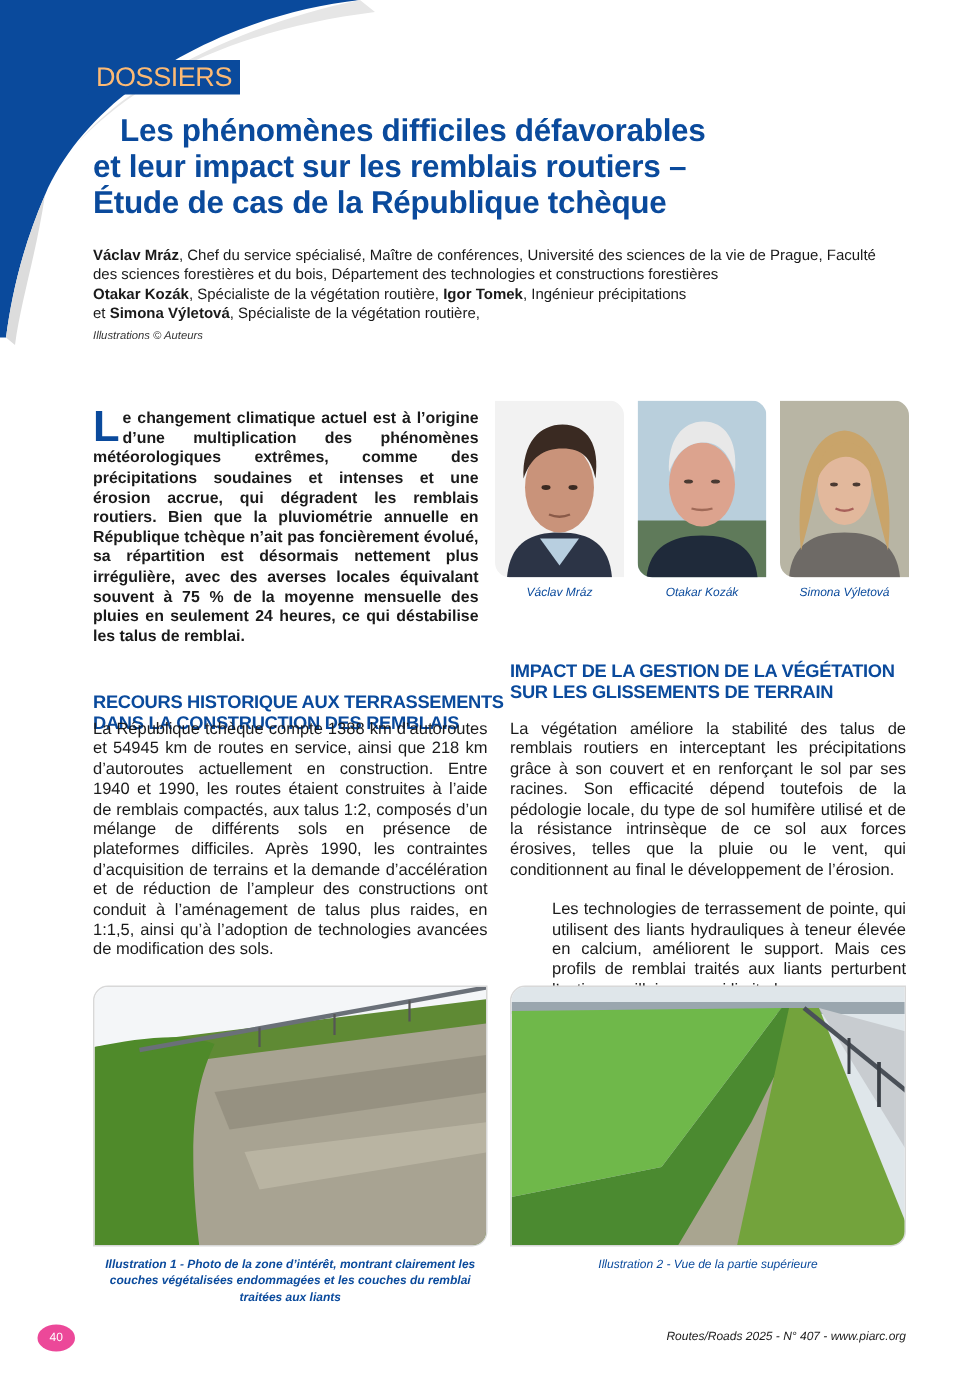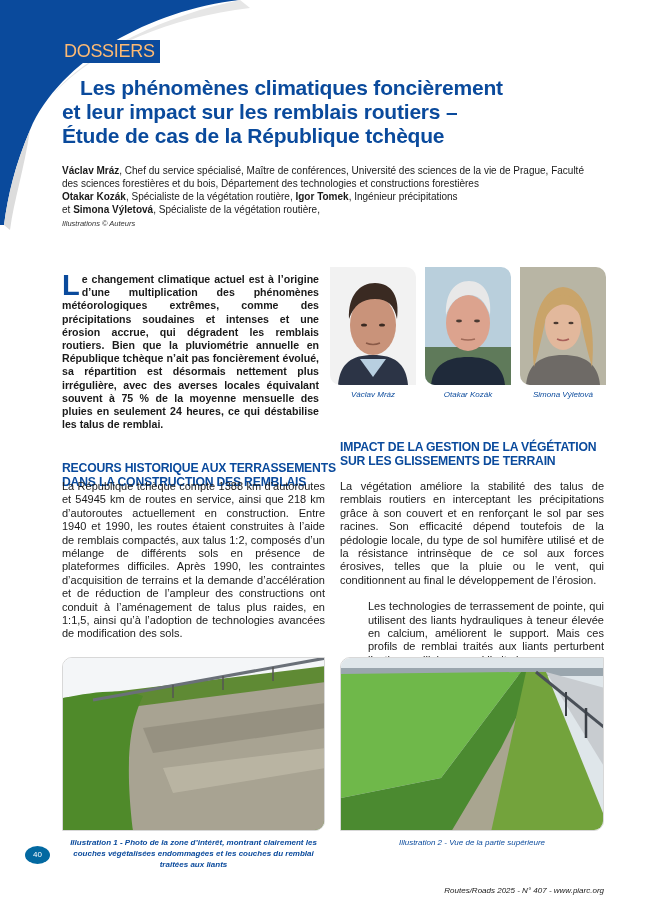--- a/index.html
+++ b/index.html
@@ -42,38 +42,38 @@
     }
     .body-text {
       position: absolute; font-size: 11px; line-height: 13.4px; color: #1a1a1a; text-align: justify; width: 265px;
     }
     .body-text p + p { margin-top: 13px; margin-left: 28px; }
 
     .photo { position: absolute; top: 657px; height: 174px; border-radius: 10px 0 10px 0; overflow: hidden; border: 1px solid #d8d8d8; }
     .photo-caption { position: absolute; font-size: 8px; font-style: italic; color: #0a4a9c; text-align: center; line-height: 11px; }
 
     .page-number {
-      position: absolute; left: 25px; top: 846px; width: 25px; height: 18px; border-radius: 50%;
-      background: #0369a1; color: #ffffff; font-size: 8px; line-height: 18px; text-align: center;
+      position: absolute; left: 25px; top: 883px; width: 25px; height: 18px; border-radius: 50%;
+      background: #ec4899; color: #ffffff; font-size: 8px; line-height: 18px; text-align: center;
     }
     .footer-ref { position: absolute; right: 46px; top: 886px; font-size: 8px; font-style: italic; color: #1a1a1a; }
   </style>
 </head>
 <body>
 
 <svg class="header-swoosh" viewBox="0 0 650 240" preserveAspectRatio="none">
   <path d="M0,0 L240,0 C150,10 60,60 30,130 C15,165 8,195 4,225 L0,225 Z" fill="#0a4a9c"></path>
   <path d="M240,0 C170,14 90,50 52,95 C100,45 170,18 250,8 Z" fill="#e6e6e6"></path>
   <path d="M4,225 C8,195 15,165 30,130 C24,170 14,200 10,230 Z" fill="#dcdcdc"></path>
 </svg>
 
 <div class="section-tag">DOSSIERS</div>
 
 <h1 class="title">
-  <span class="indent"></span><span>Les phénomènes climatiques foncièrement</span><br>
+  <span class="indent"></span><span>Les phénomènes difficiles défavorables</span><br>
   <span>et leur impact sur les remblais routiers –</span><br>
   <span>Étude de cas de la République tchèque</span>
 </h1>
 
 <div class="authors">
   <b>Václav Mráz</b><span>, Chef du service spécialisé, Maître de conférences, Université des sciences de la vie de Prague, Faculté des sciences forestières et du bois, Département des technologies et constructions forestières</span><br>
   <b>Otakar Kozák</b><span>, Spécialiste de la végétation routière, </span><b>Igor Tomek</b><span>, Ingénieur précipitations</span><br>
   <span>et </span><b>Simona Výletová</b><span>, Spécialiste de la végétation routière,</span><br>
   <span class="credit">Illustrations © Auteurs</span>
 </div>

